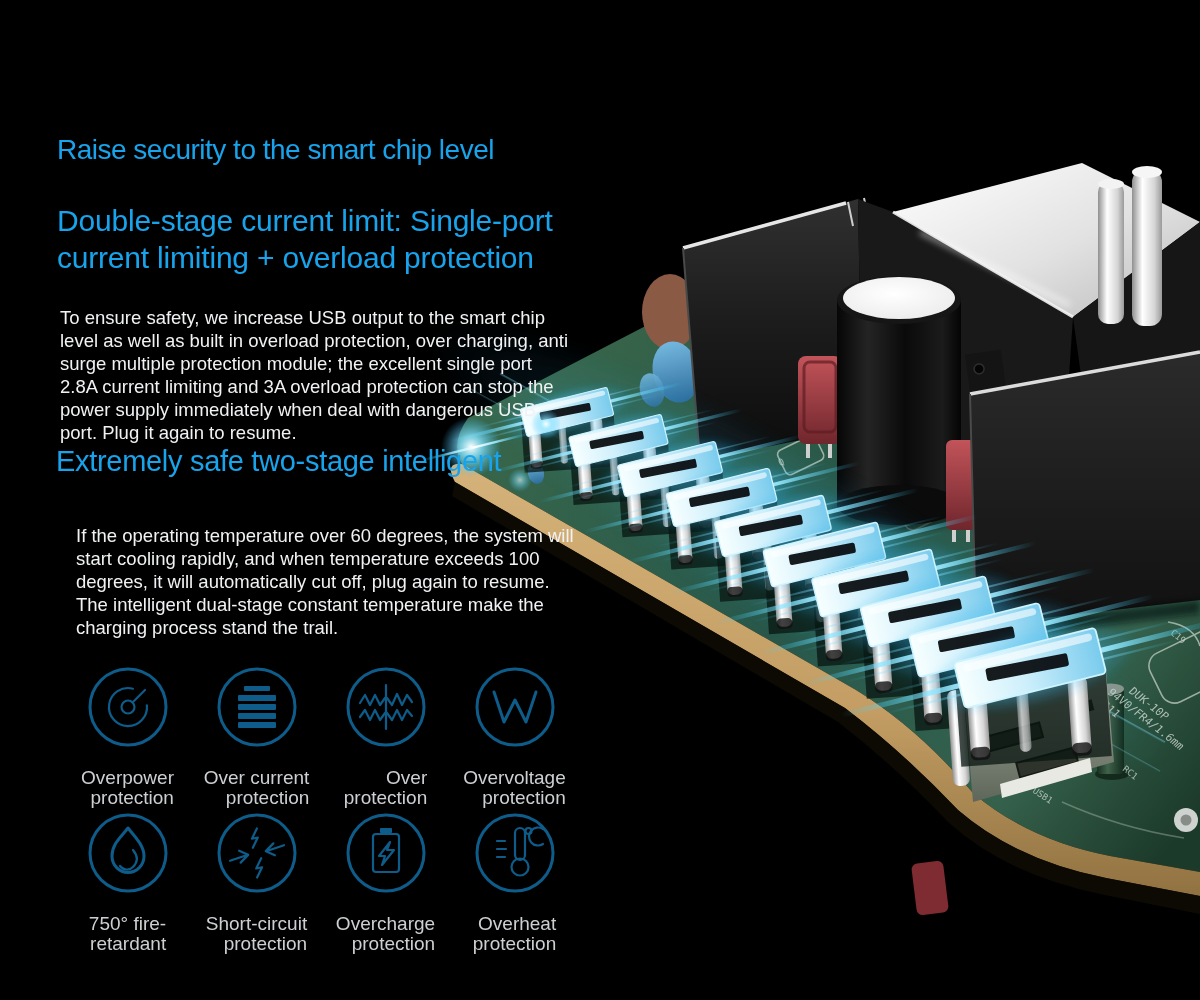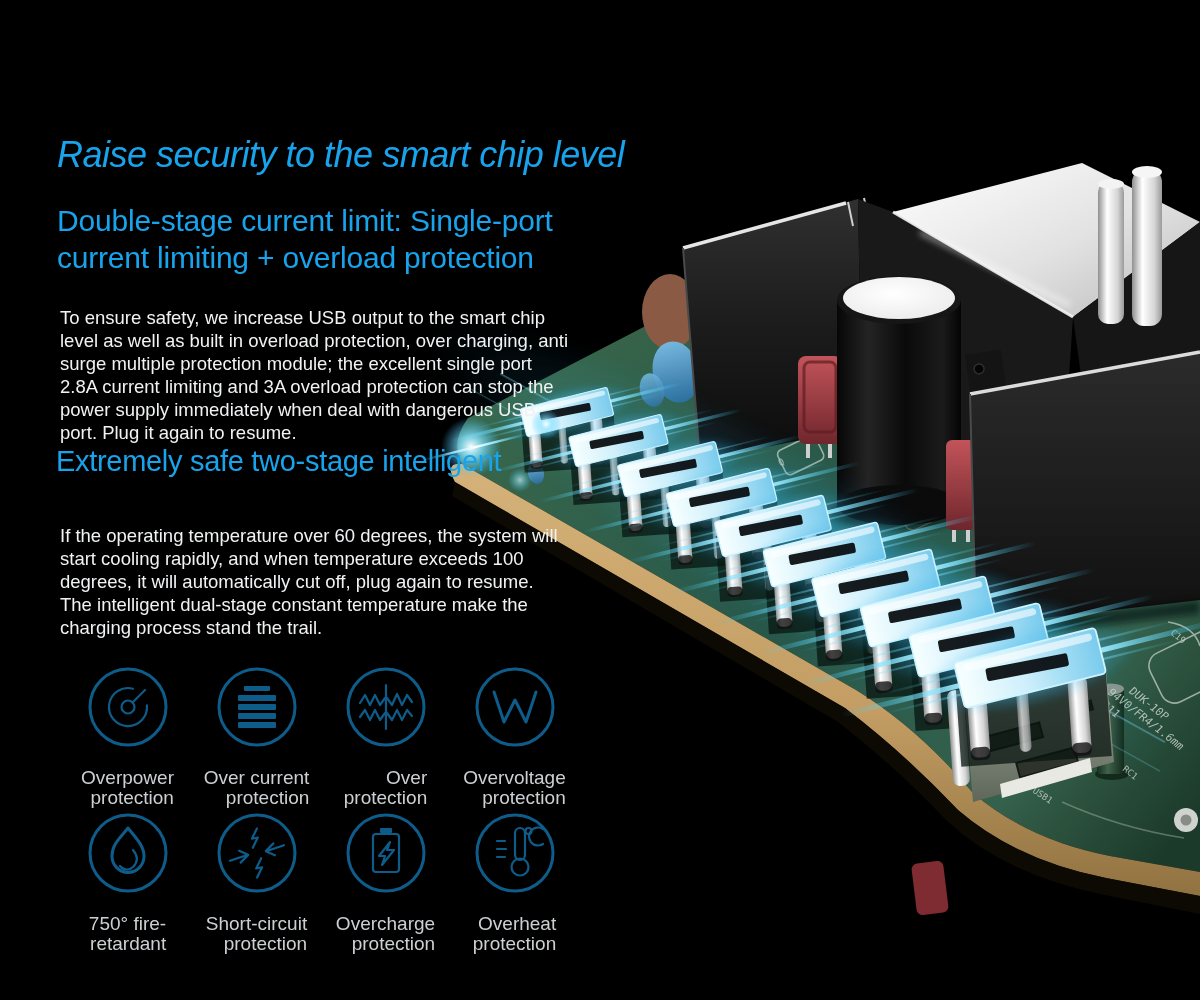--- a/index.html
+++ b/index.html
@@ -5,28 +5,28 @@
   :root{
     --heading_blue:#18a4ec; --body_text:#f1f2f4; --label_gray:#cdd0d3;
     --icon_blue:#0e5c8a; --glow_cyan:#59d2ff; --bg:#000000;
   }
   *{margin:0;padding:0;box-sizing:border-box;}
   html,body{background:#000;}
   .stage{position:relative;width:1200px;height:1000px;background:var(--bg);overflow:hidden;
          font-family:"Liberation Sans","DejaVu Sans",sans-serif;}
   .pcb-svg{position:absolute;left:0;top:0;}
   .copy{position:absolute;z-index:2;}
-  .title{left:57px;top:134px;font-size:36px;letter-spacing:-0.5px;font-weight:500;
-         color:var(--heading_blue);white-space:nowrap;font-style:italic;}
+  .title{left:57px;top:134px;font-size:28px;letter-spacing:-0.5px;font-weight:500;
+         color:var(--heading_blue);white-space:nowrap;}
   .subtitle{left:57px;top:186px;font-size:30px;line-height:37px;font-weight:400;
             color:var(--heading_blue);letter-spacing:-0.2px;margin-top:16px;}
   .para{color:var(--body_text);font-size:18.5px;line-height:23px;font-weight:400;}
   .para1{left:60px;top:282px;width:508px;margin-top:24px;}
   .h2{left:56px;top:444px;font-size:29px;line-height:34px;color:var(--heading_blue);font-weight:500;letter-spacing:-0.3px;}
-  .para2{left:60px;top:524px;width:500px;}
+  .para2{left:76px;top:524px;width:500px;}
   .features{position:absolute;left:63px;top:666px;z-index:2;display:grid;
             grid-template-columns:repeat(4,129px);grid-auto-rows:146px;}
   .feature{display:flex;flex-direction:column;align-items:center;text-align:right;gap:12px;}
   .ficon{width:82px;height:82px;flex:0 0 auto;margin-bottom:8px;}
   .ficon .s{stroke:var(--icon_blue);fill:none;stroke-width:3;stroke-linecap:round;stroke-linejoin:round;}
   .ficon .s2{stroke:var(--icon_blue);fill:none;stroke-width:2.2;stroke-linecap:round;stroke-linejoin:round;}
   .ficon .f{fill:var(--icon_blue);stroke:none;}
   .flabel{color:var(--label_gray);font-size:19px;line-height:20px;}
   .sk{fill:#c9d3c9;font-size:11px;font-family:"DejaVu Sans Mono","Liberation Mono",monospace;opacity:.85;}
   .sk2{fill:#c9d3c9;font-size:9px;font-family:"DejaVu Sans Mono","Liberation Mono",monospace;opacity:.8;}

